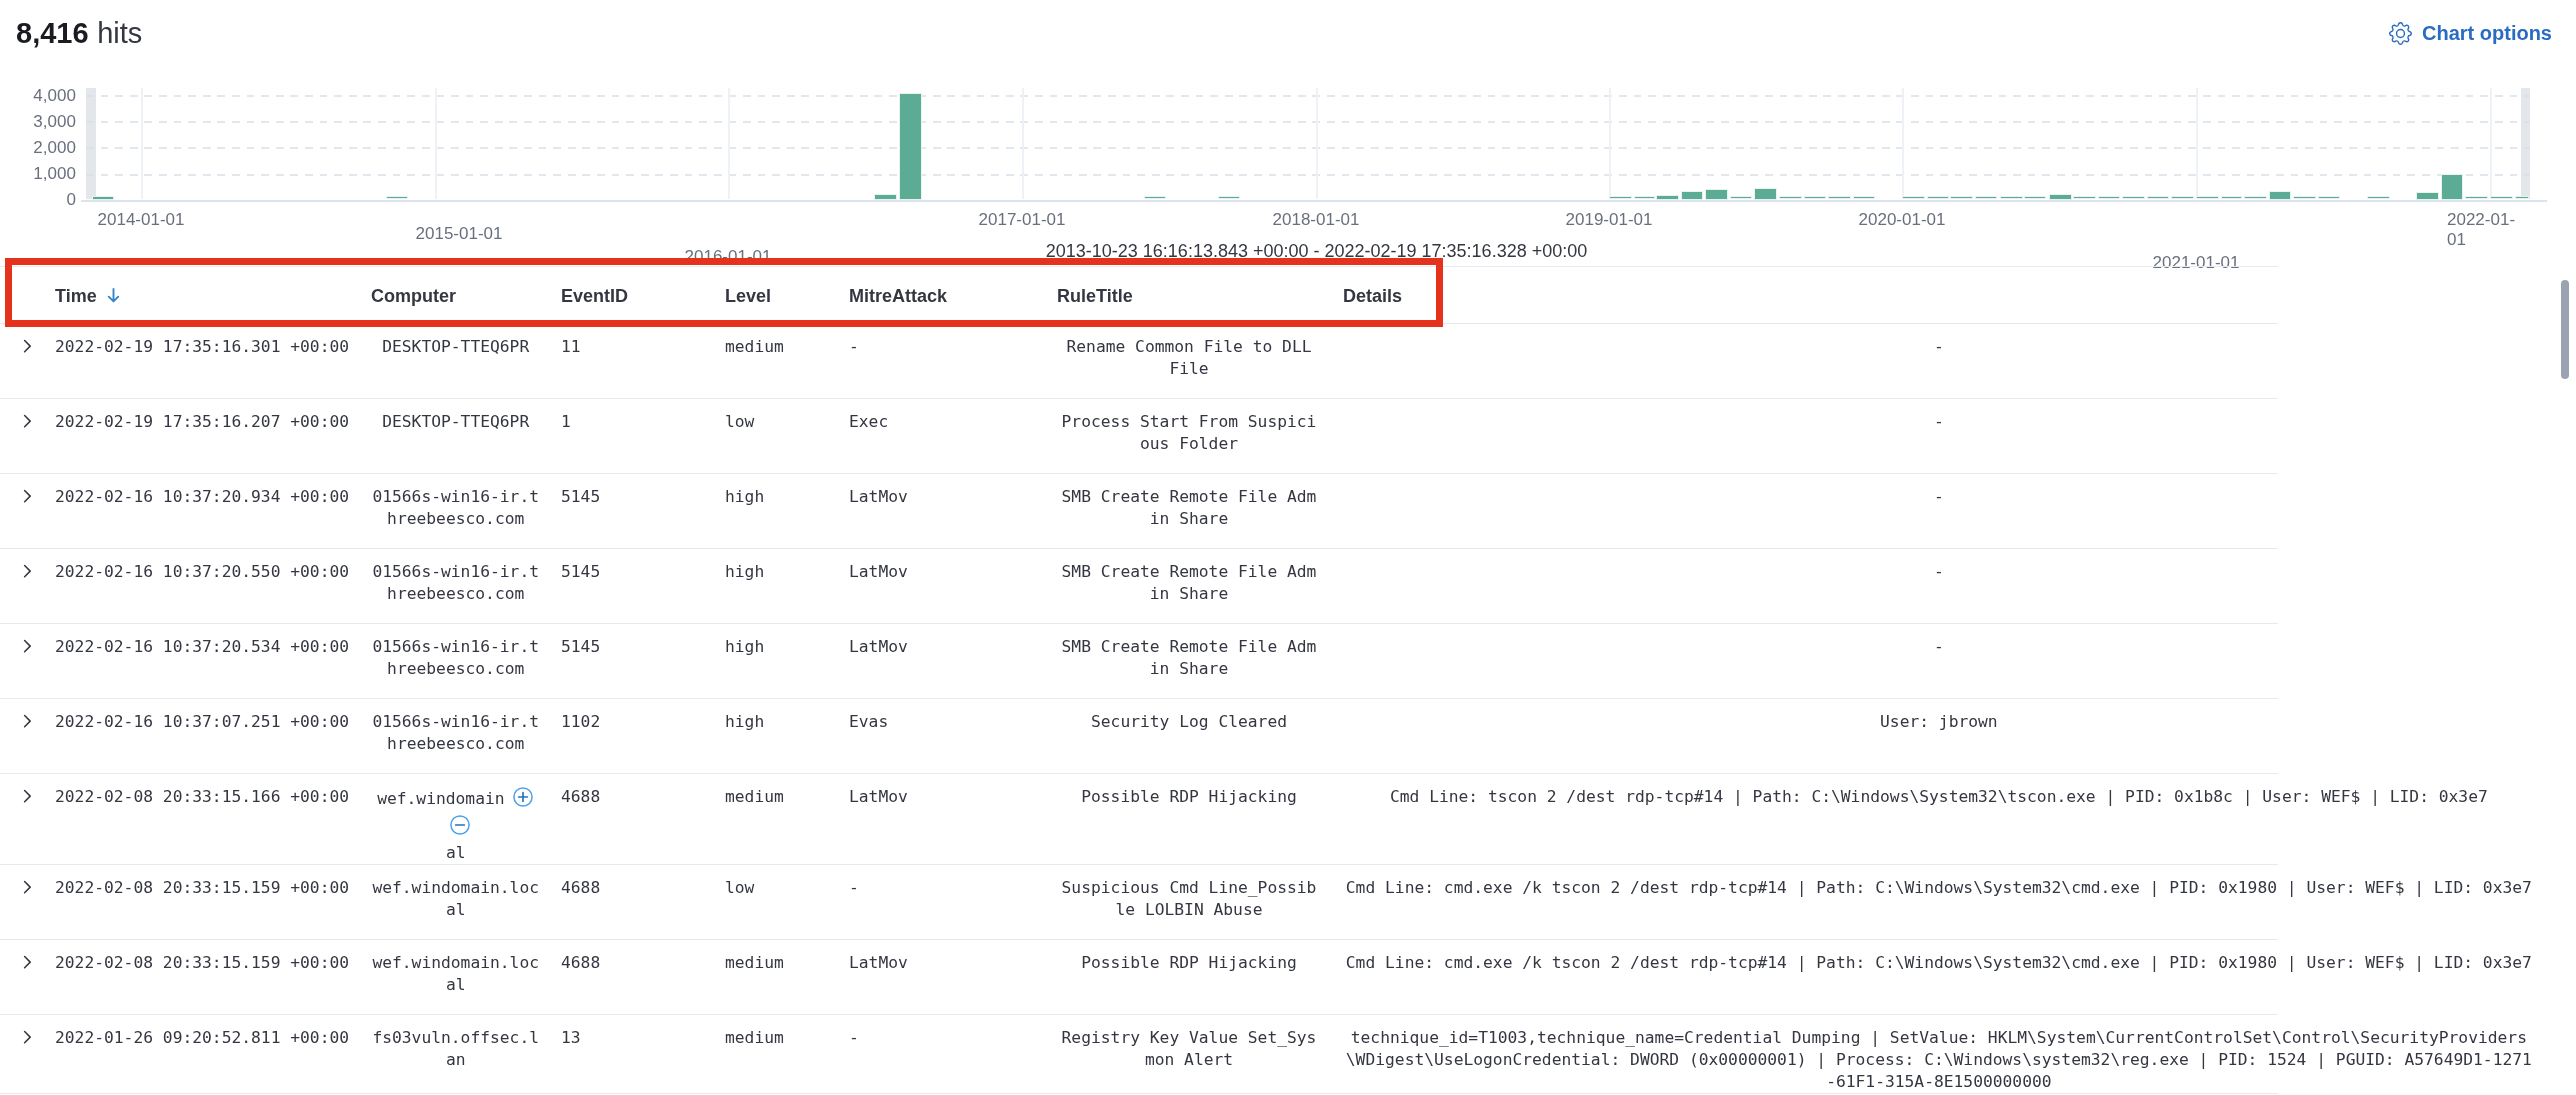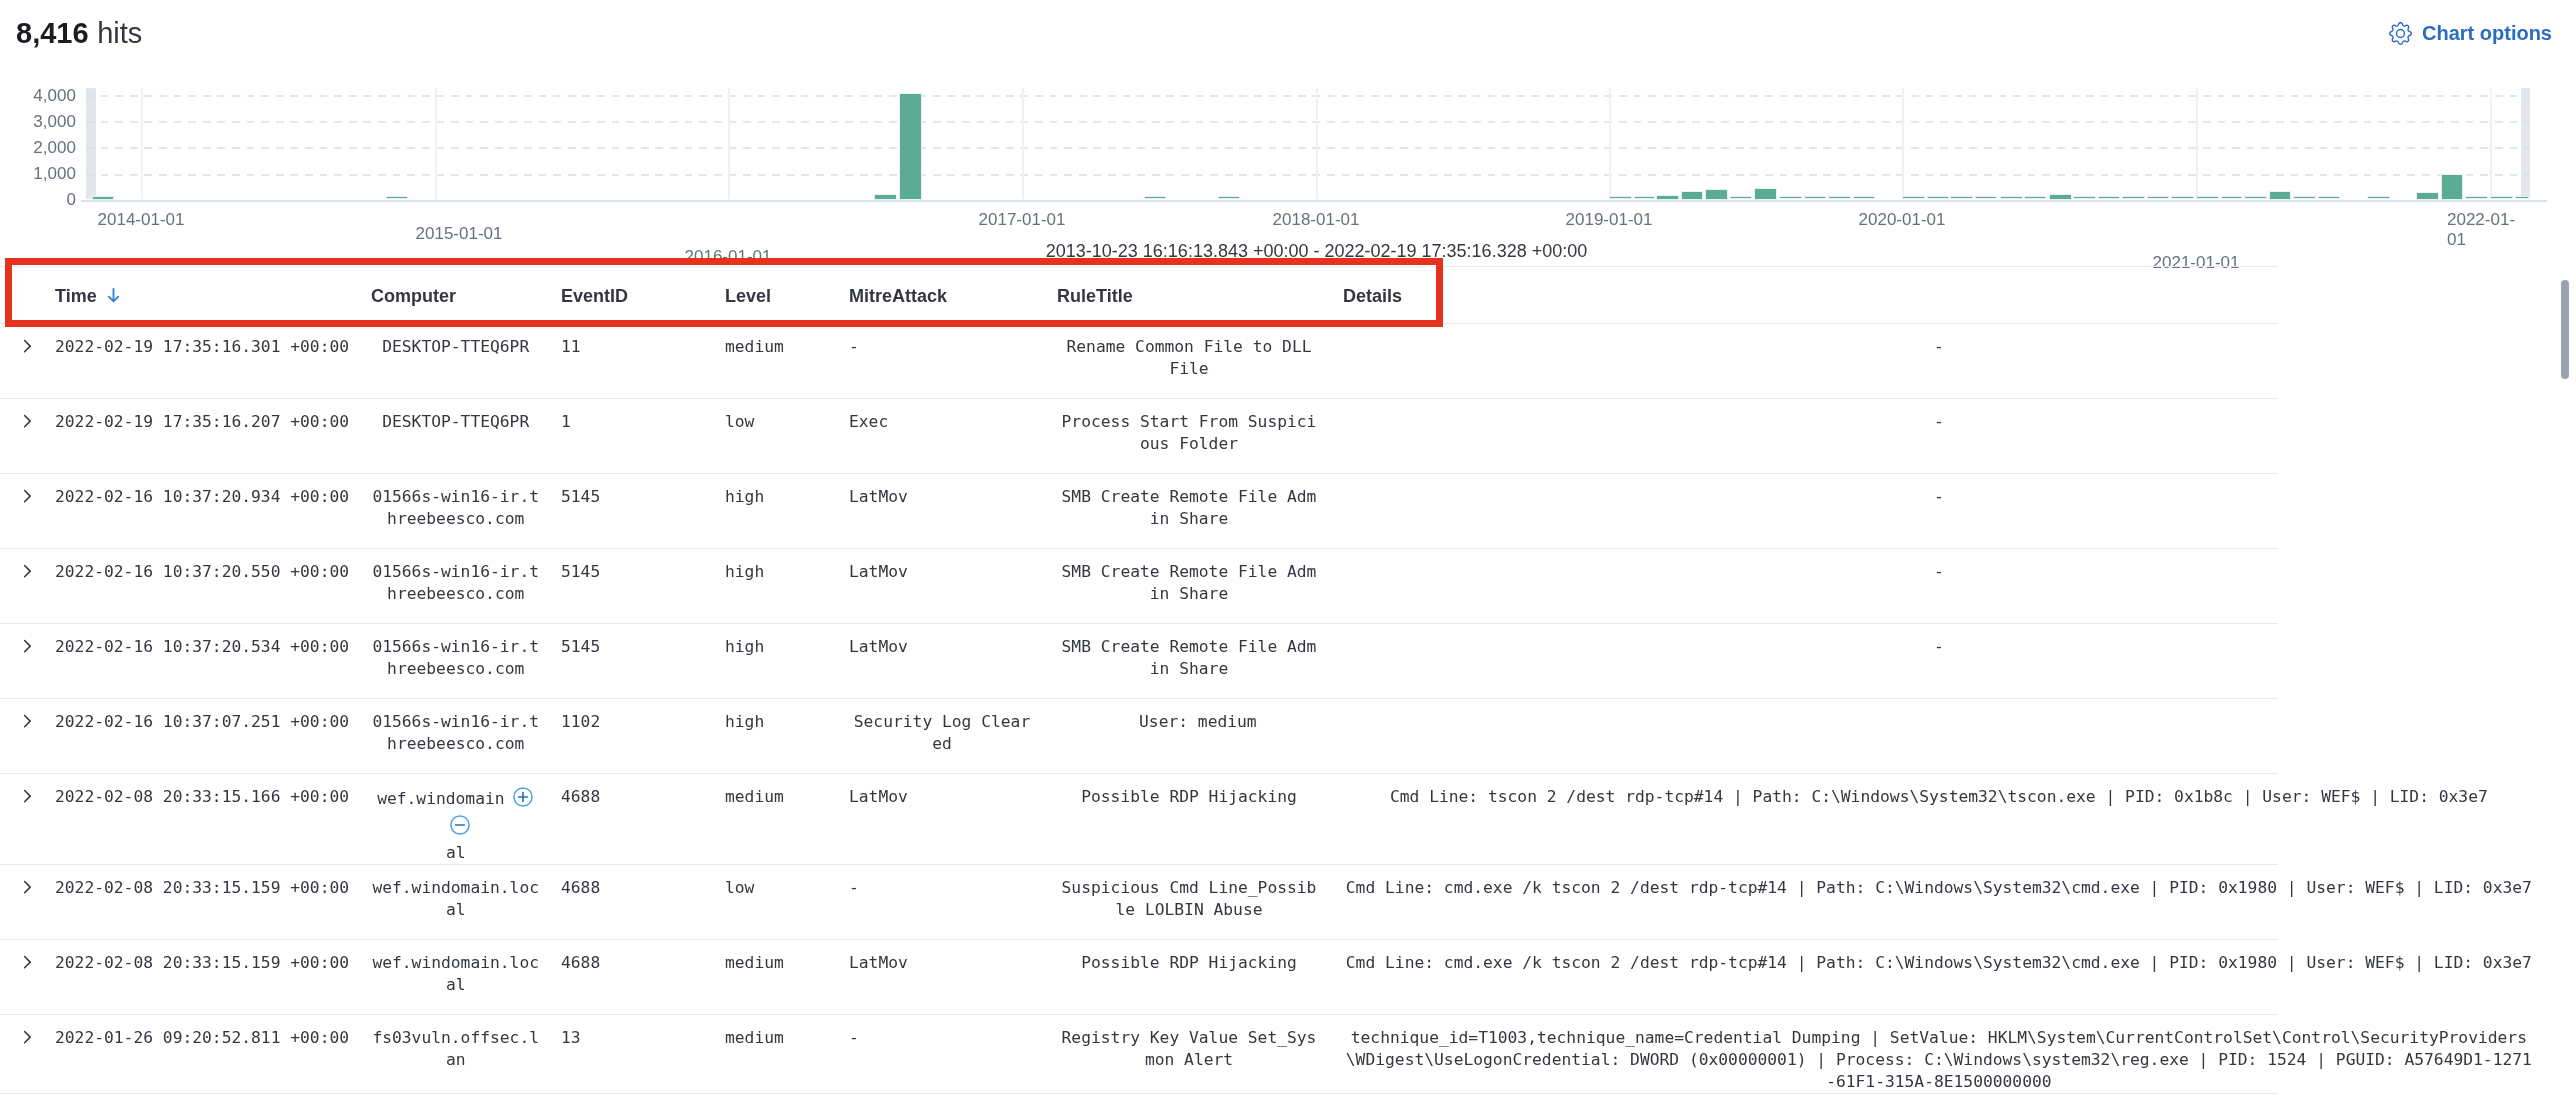--- a/index.html
+++ b/index.html
@@ -225,22 +225,23 @@
           <div class="cell details wrap">-</div>
         </div>
         <div class="row grid-row">
           <div><button class="expand-btn"><span><svg width="16.3" height="16.3" viewBox="0 0 16 16" fill="none">
                   <path d="M5.5 2.5 11 8l-5.5 5.5" stroke="#343741" stroke-width="1.5" stroke-linecap="round" stroke-linejoin="round"></path>
                 </svg></span></button></div>
           <div class="cell time">2022-02-16 10:37:07.251 +00:00</div>
           <div class="cell computer wrap">01566s-win16-ir.threebeesco.com</div>
           <div class="cell eventid">1102</div>
           <div class="cell level">high</div>
+          <div class="cell mitre">Evas</div>
           <div class="cell rule wrap">Security Log Cleared</div>
-          <div class="cell details wrap">User: medium</div>
+          <div class="cell details wrap">User: jbrown</div>
         </div>
         <div class="row grid-row">
           <div><button class="expand-btn"><span><svg width="16.3" height="16.3" viewBox="0 0 16 16" fill="none">
                   <path d="M5.5 2.5 11 8l-5.5 5.5" stroke="#343741" stroke-width="1.5" stroke-linecap="round" stroke-linejoin="round"></path>
                 </svg></span></button></div>
           <div class="cell time">2022-02-08 20:33:15.166 +00:00</div>
           <div class="cell computer wrap"><span>wef.windomain</span><span class="filter-ic"><svg width="22" height="22" viewBox="0 0 16 16" fill="none">
                 <circle cx="8" cy="8" r="6.6" stroke="#4da1e8" stroke-width="1.1"></circle>
                 <path d="M4.8 8h6.4M8 4.8v6.4" stroke="#2173b8" stroke-width="1.2" stroke-linecap="round"></path>
               </svg></span><span class="filter-ic"><svg width="22" height="22" viewBox="0 0 16 16" fill="none">

